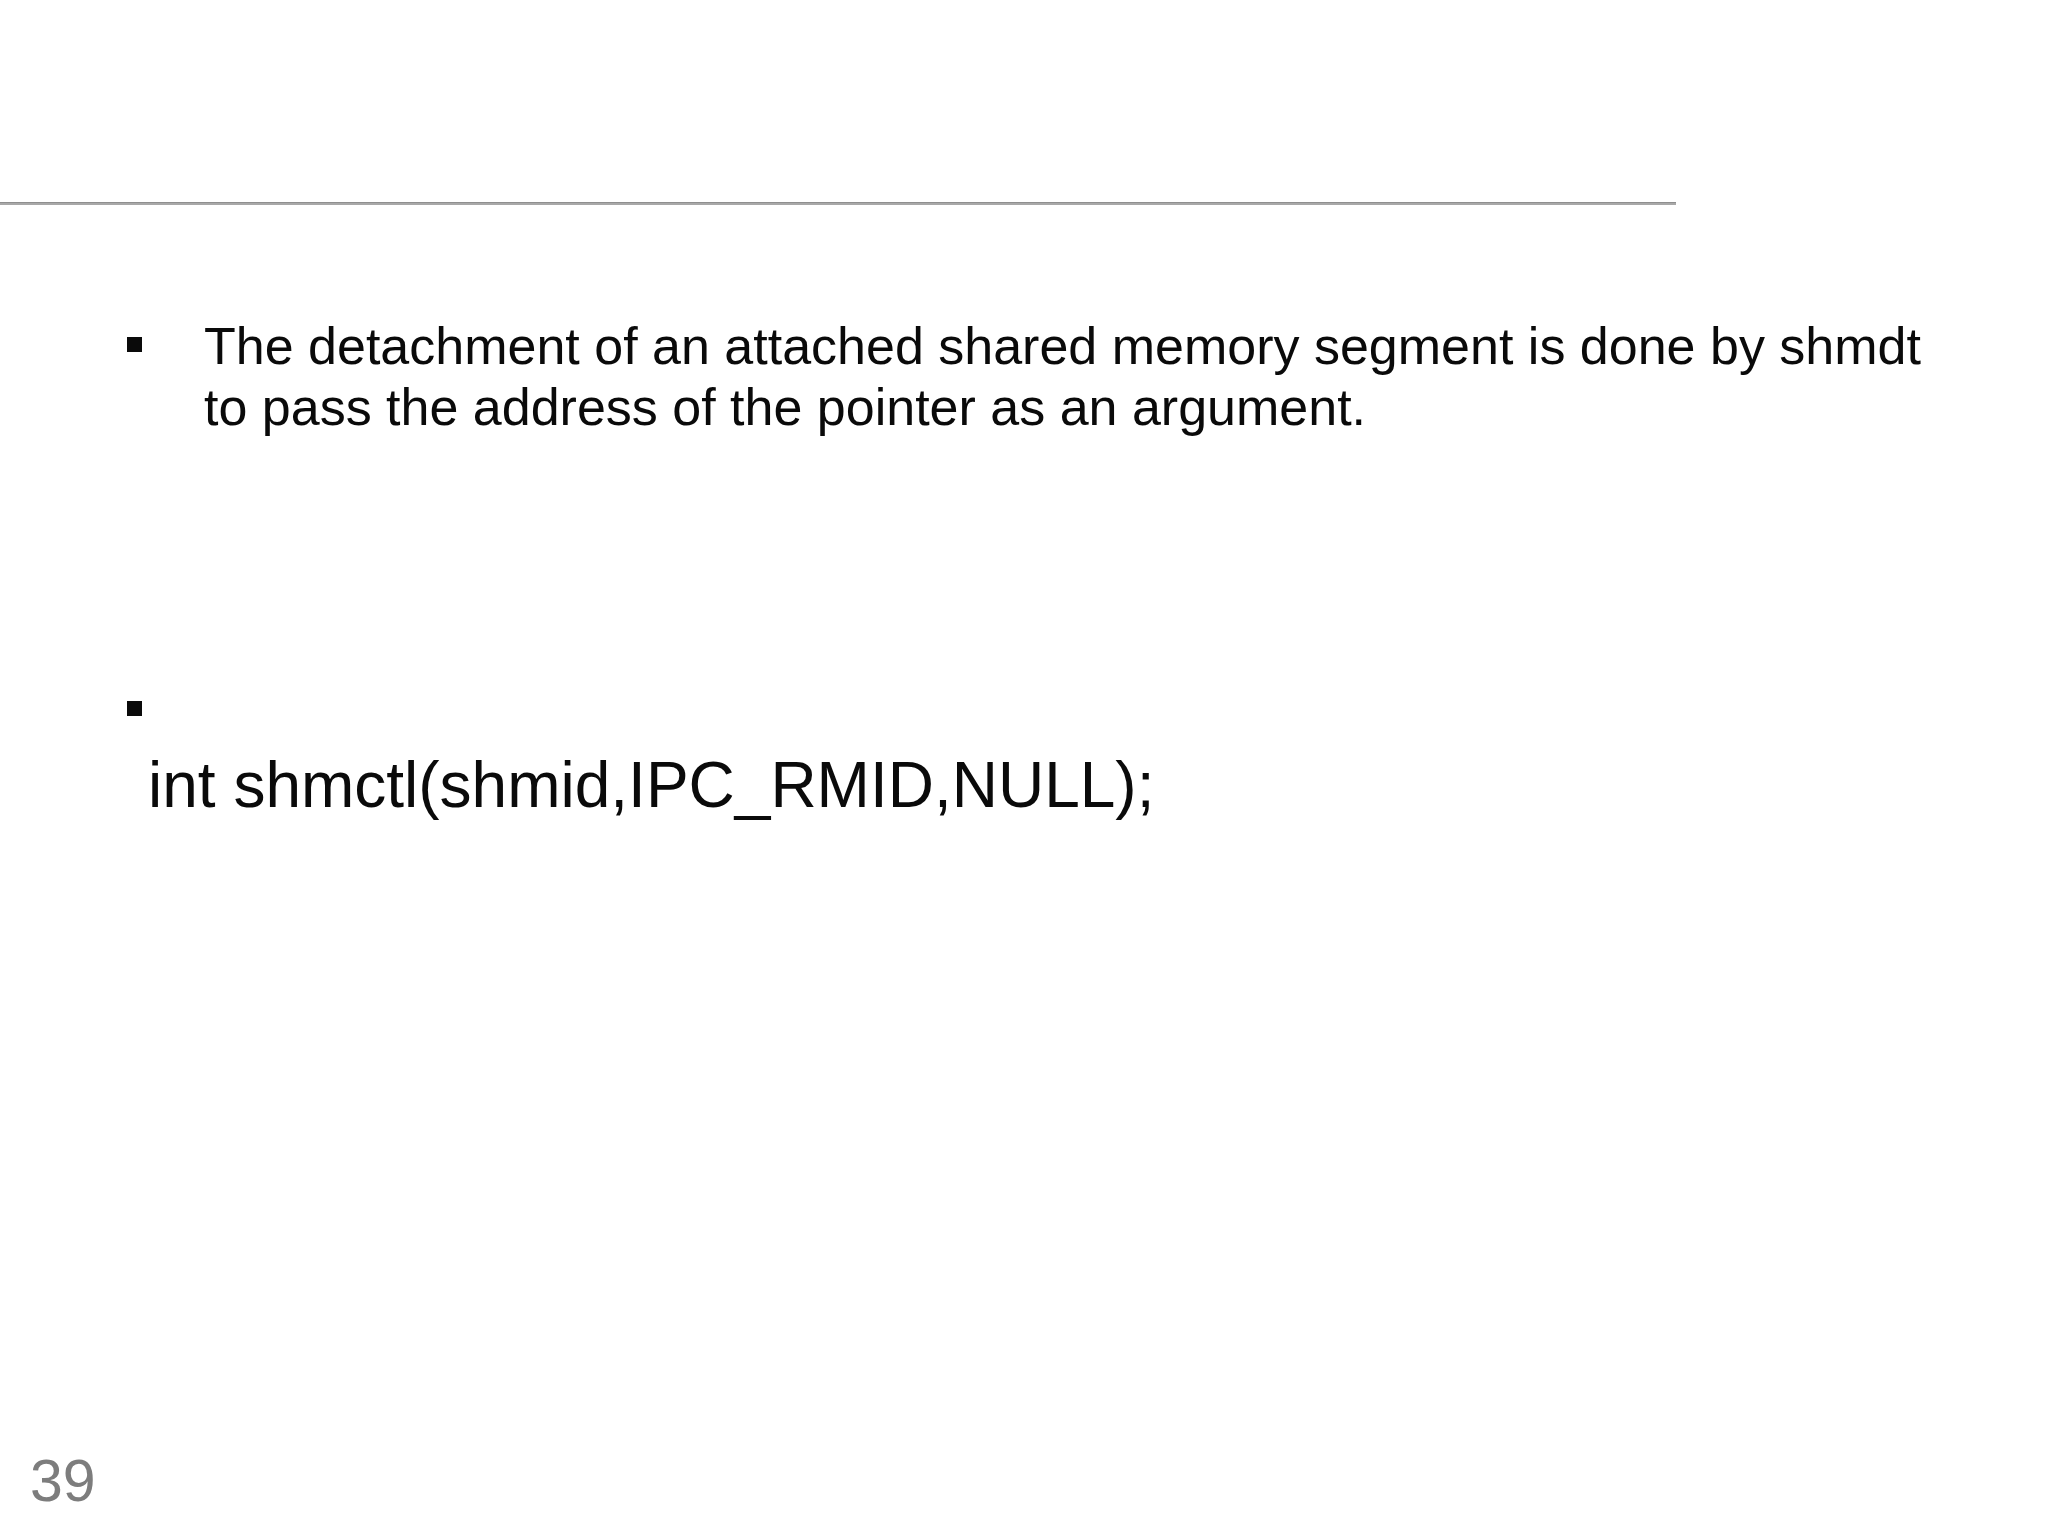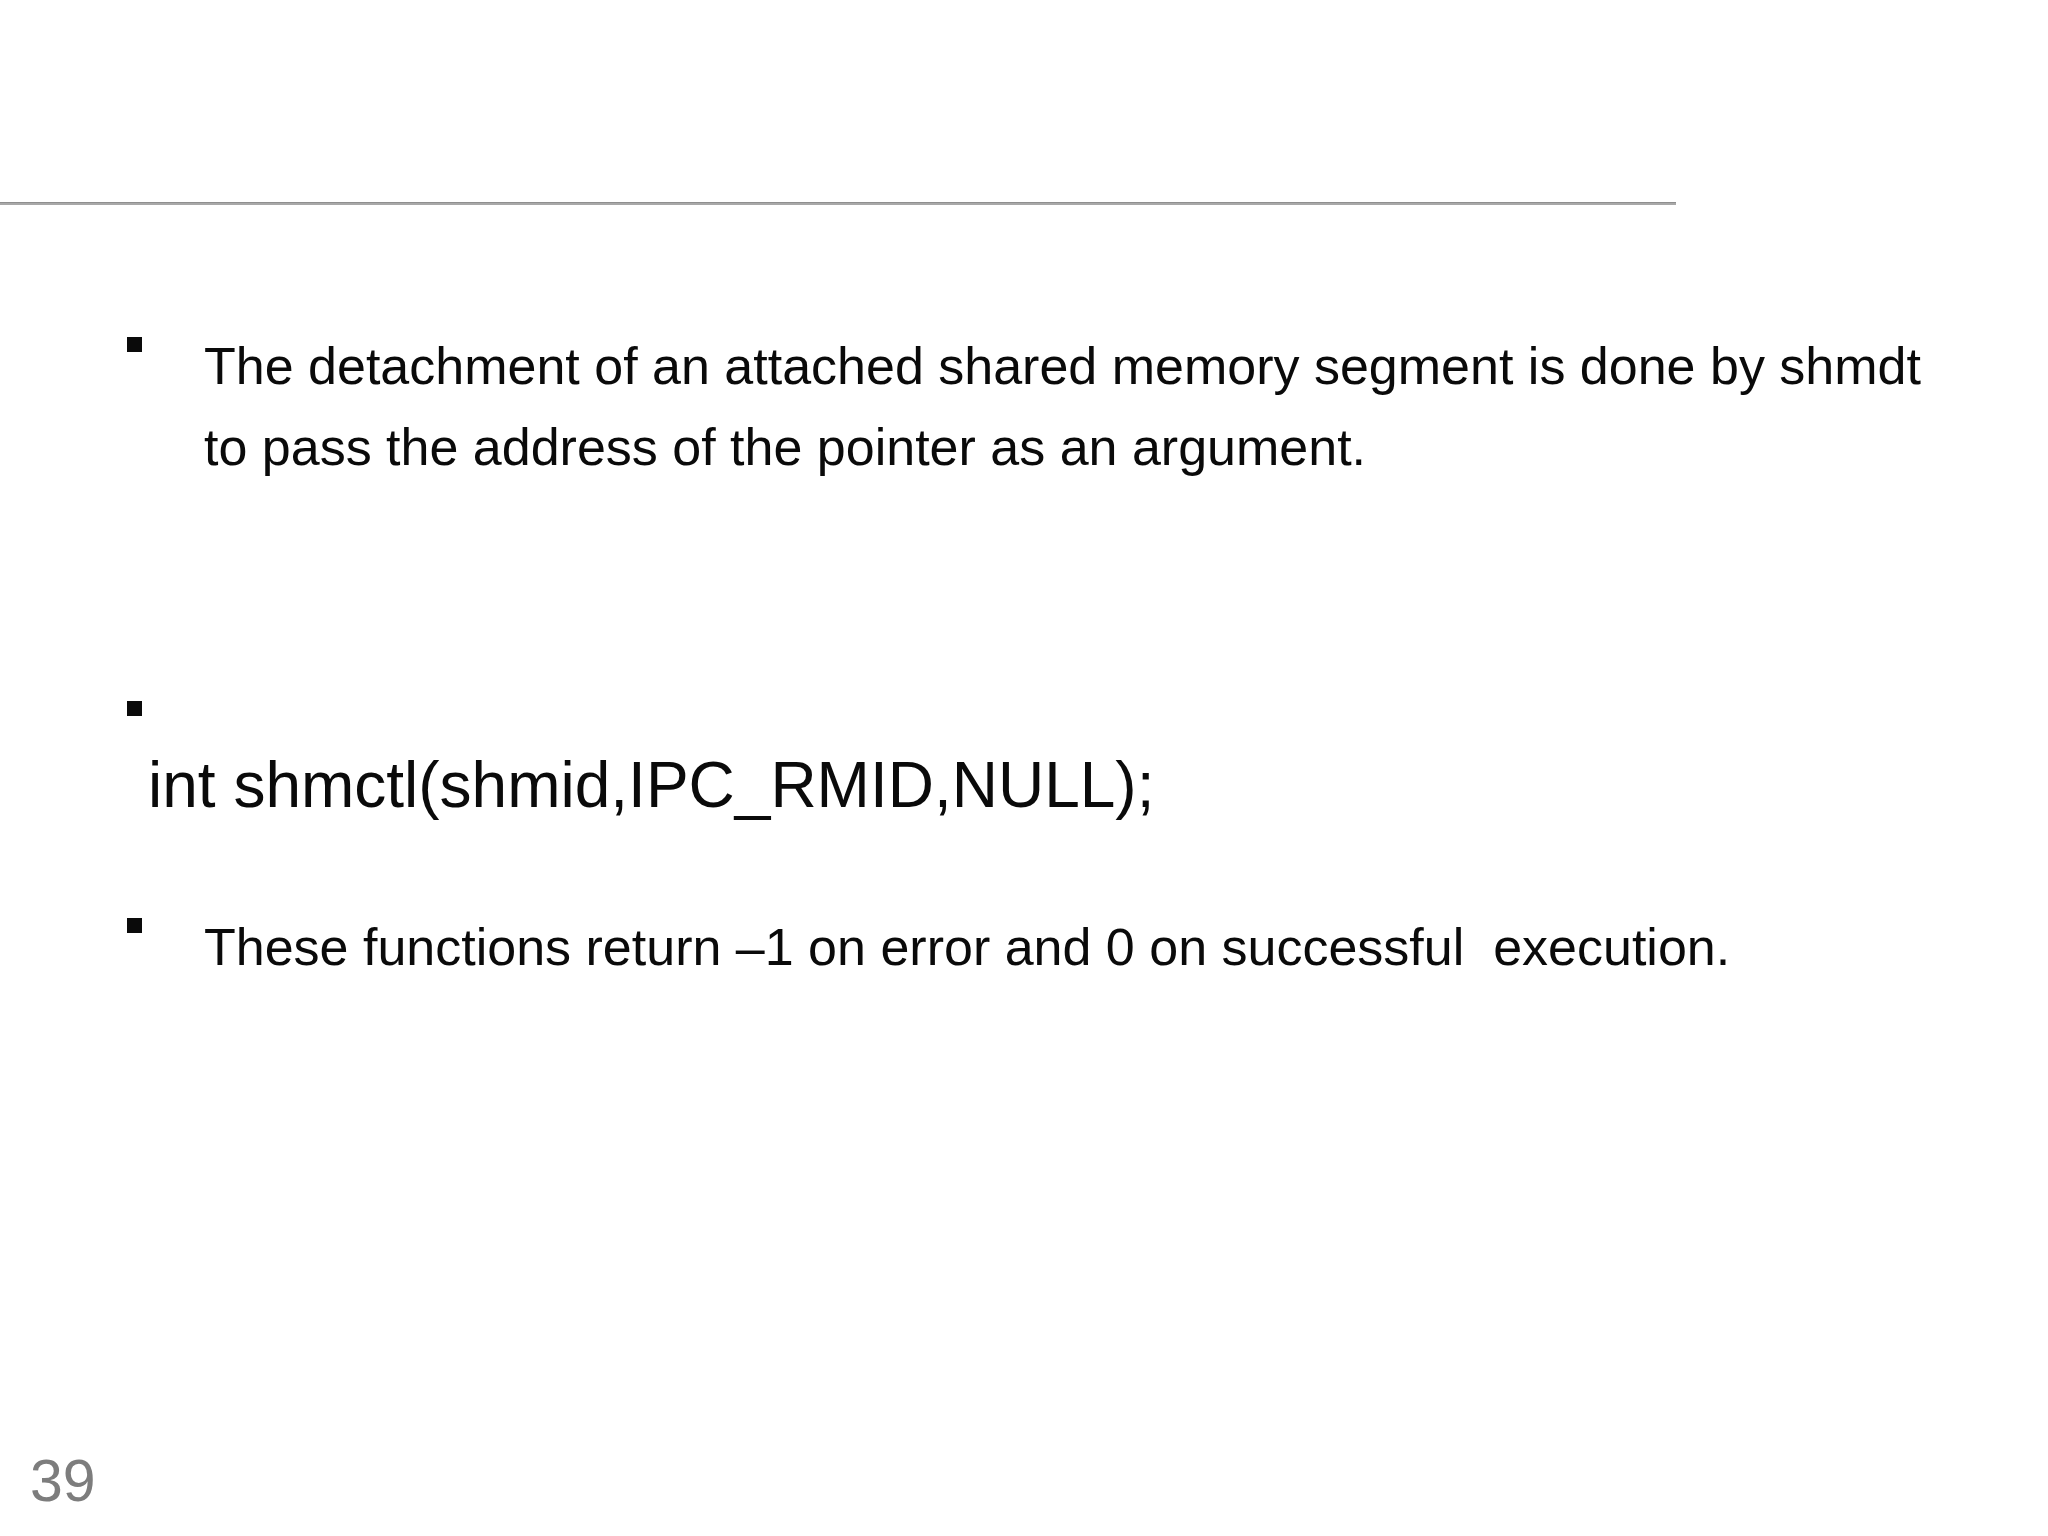--- a/index.html
+++ b/index.html
@@ -47,21 +47,20 @@
   .bullet-marker {
     position: absolute;
     left: 127px;
     top: 21px;
     width: 15px;
     height: 15px;
     background: #0a0a0a;
   }
   .line {
     white-space: pre;
-    margin-top: 20px;
   }
   .code-line {
     position: absolute;
     left: 148px;
     top: 755px;
     font-size: 64px;
     line-height: 61px;
     white-space: pre;
   }
   .page-number {
@@ -87,20 +86,16 @@
     <div class="line">to pass the address of the pointer as an argument.</div>
   </div>
 
 
   <div class="bullet-row" style="top: 680px;">
     <span class="bullet-marker"></span>
   </div>
 
   <div class="code-line">int shmctl(shmid,IPC_RMID,NULL);</div>
 
-  <div class="bullet-row" style="top: 897px;">
-    <span class="bullet-marker"></span>
-    <div class="line">These functions return –1 on error and 0 on successful  execution.</div>
-  </div>
 
   <div class="page-number">39</div>
 
 </div>
 
 </body></html>

